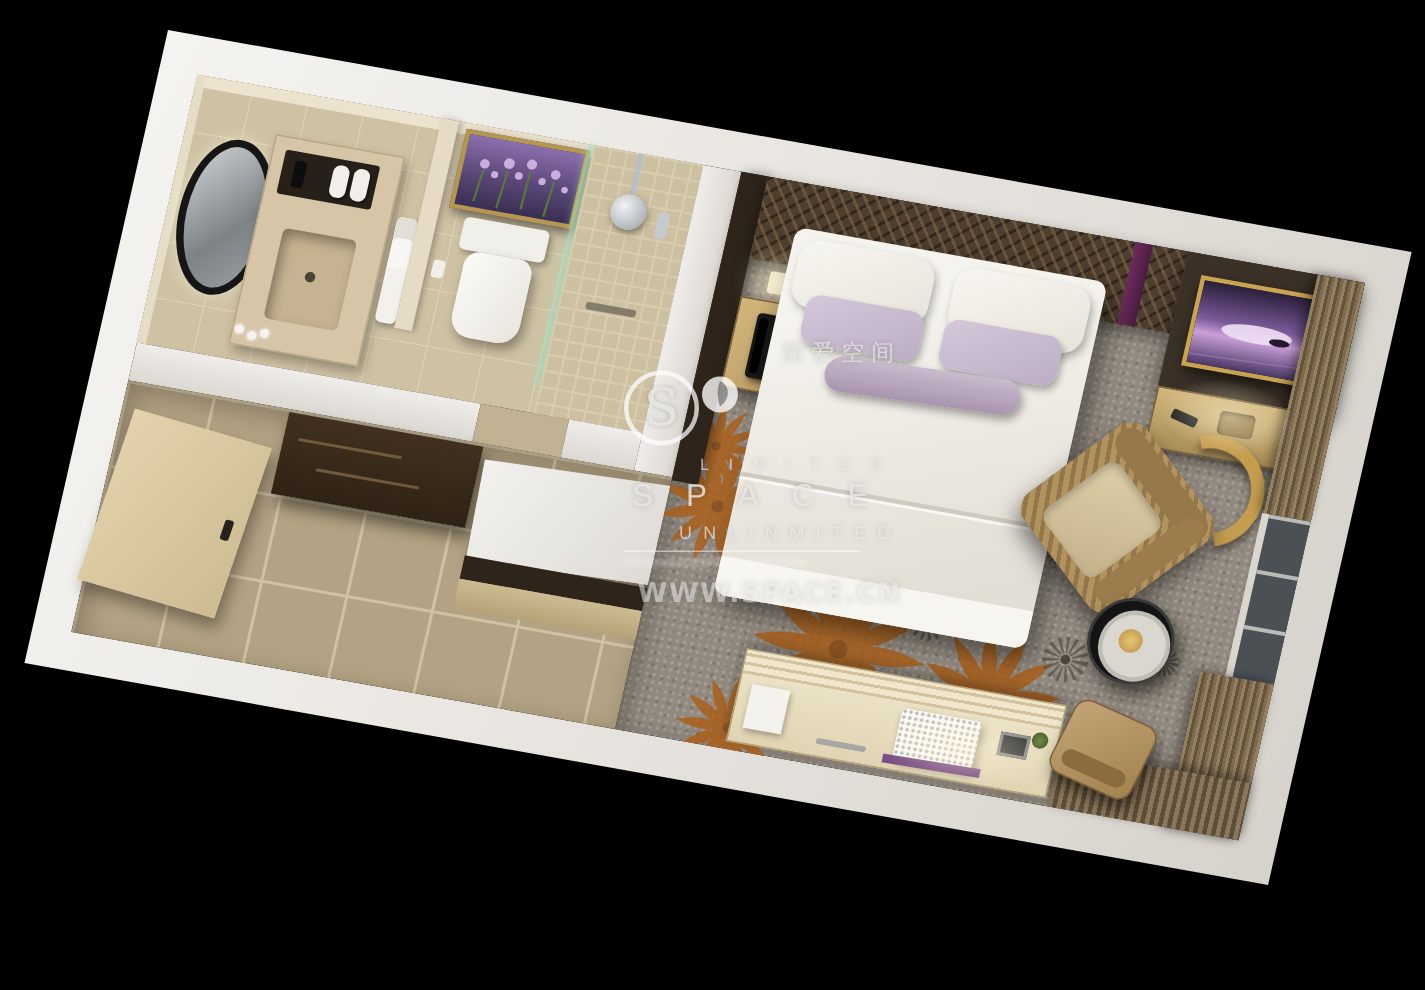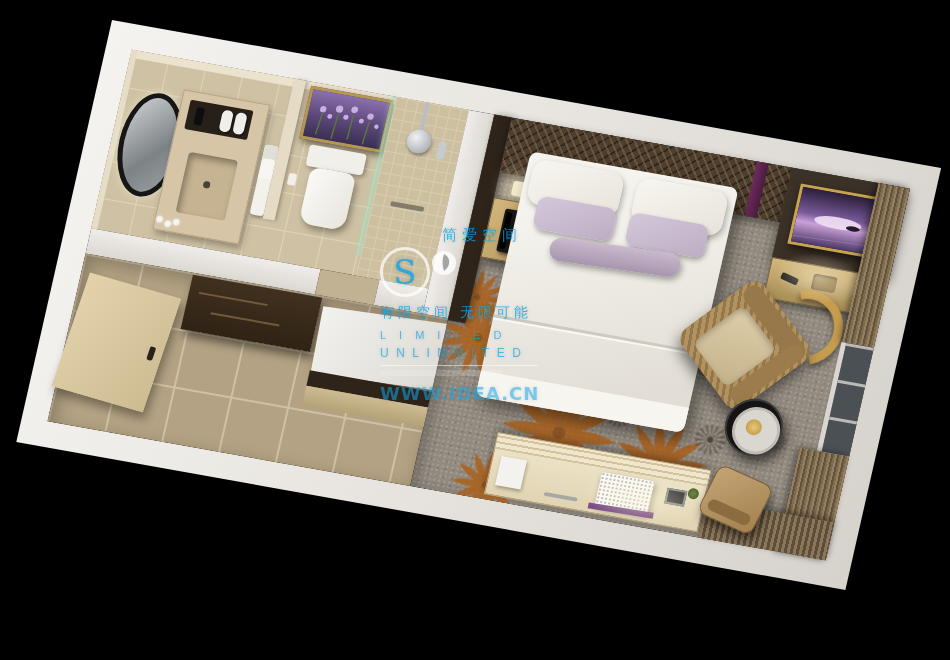--- a/index.html
+++ b/index.html
@@ -142,22 +142,22 @@
     background:repeating-linear-gradient(90deg,#93805f 0 2px,#64523c 2px 4px,#7d6a4f 4px 6px);box-shadow:-3px 0 8px rgba(0,0,0,.45);}
   .window{left:766px;top:164px;width:28px;height:112px;background:#4b5055;
     background-image:linear-gradient(rgba(200,198,194,.9) 3px,transparent 3px);background-size:100% 38px;}
   .window-frame{left:761px;top:164px;width:5px;height:112px;background:#d9d6d0;}
   .curtain-bottom{left:744px;top:276px;width:50px;height:107px;
     background:repeating-linear-gradient(90deg,#93805f 0 2px,#64523c 2px 4px,#7d6a4f 4px 6px);box-shadow:-3px 0 8px rgba(0,0,0,.45);}
   .curtain-corner{left:664px;top:344px;width:130px;height:39px;
     background:repeating-linear-gradient(90deg,#8a775b 0 3px,#5e4d39 3px 6px);box-shadow:0 -3px 8px rgba(0,0,0,.4);}
   .glow{border-radius:50%;background:radial-gradient(rgba(255,245,215,.5),rgba(255,245,215,0) 70%);}
   
-  .wm{position:absolute;left:380px;top:226px;width:185px;color:#0ea5e9;z-index:10;
-      text-shadow:0 0 4px rgba(0,0,0,.25);}
+  .wm{position:absolute;left:416px;top:226px;width:185px;color:#e5e5e5;z-index:10;
+      text-shadow:0 0 4px rgba(0,0,0,.25);text-align:right;}
   .wm-cn-title{margin-left:62px;font-size:15px;letter-spacing:5px;opacity:.78;}
   .wm-logo{display:flex;align-items:flex-start;margin-top:2px;opacity:.85;font-family:"DejaVu Serif",serif;}
   .wm-s-circle{width:44px;height:44px;border:3px solid rgba(255,255,255,.85);border-radius:50%;
       display:flex;align-items:center;justify-content:center;font-size:34px;line-height:1;}
   .wm-iml{font-size:38px;line-height:46px;margin-left:1px;letter-spacing:1px;}
   .wm-ball{margin-top:3px;margin-left:1px;}
   .wm-cn-tagline{margin-top:7px;font-size:14px;letter-spacing:4px;opacity:.8;white-space:nowrap;}
   .wm-limited{margin-top:7px;font-size:11px;letter-spacing:13px;opacity:.7;}
   .wm-space{margin-top:3px;font-size:21px;letter-spacing:22px;opacity:.85;}
   .wm-unlimited{margin-top:5px;font-size:12px;letter-spacing:7.5px;opacity:.7;}
@@ -378,21 +378,21 @@
     <div class="wm-cn-title">简爱空间</div>
     <div class="wm-logo">
       <span class="wm-s-circle">S</span>
       <span class="wm-ball">
         <svg width="26" height="26" viewBox="0 0 26 26">
           <circle cx="13" cy="13" r="12" fill="rgba(255,255,255,.92)"></circle>
           <path d="M13,4 C20,7 20,16 13,21 C11,15 11,9 13,4 Z" fill="rgba(120,120,120,.75)"></path>
         </svg>
       </span>
     </div>
-    <div class="wm-cn-tagline">有限空间 无限可能</div>
     <div class="wm-limited">LIMITED</div>
+    <div class="wm-space">SPACE</div>
     <div class="wm-unlimited">UNLINMITED</div>
     <div class="wm-rule"></div>
     <div class="wm-fineprint"></div>
-    <div class="wm-site">WWW.IDEA.CN</div>
+    <div class="wm-site">WWW.SPACE.CN</div>
   </div>
 
 </div>
 
 </body></html>

